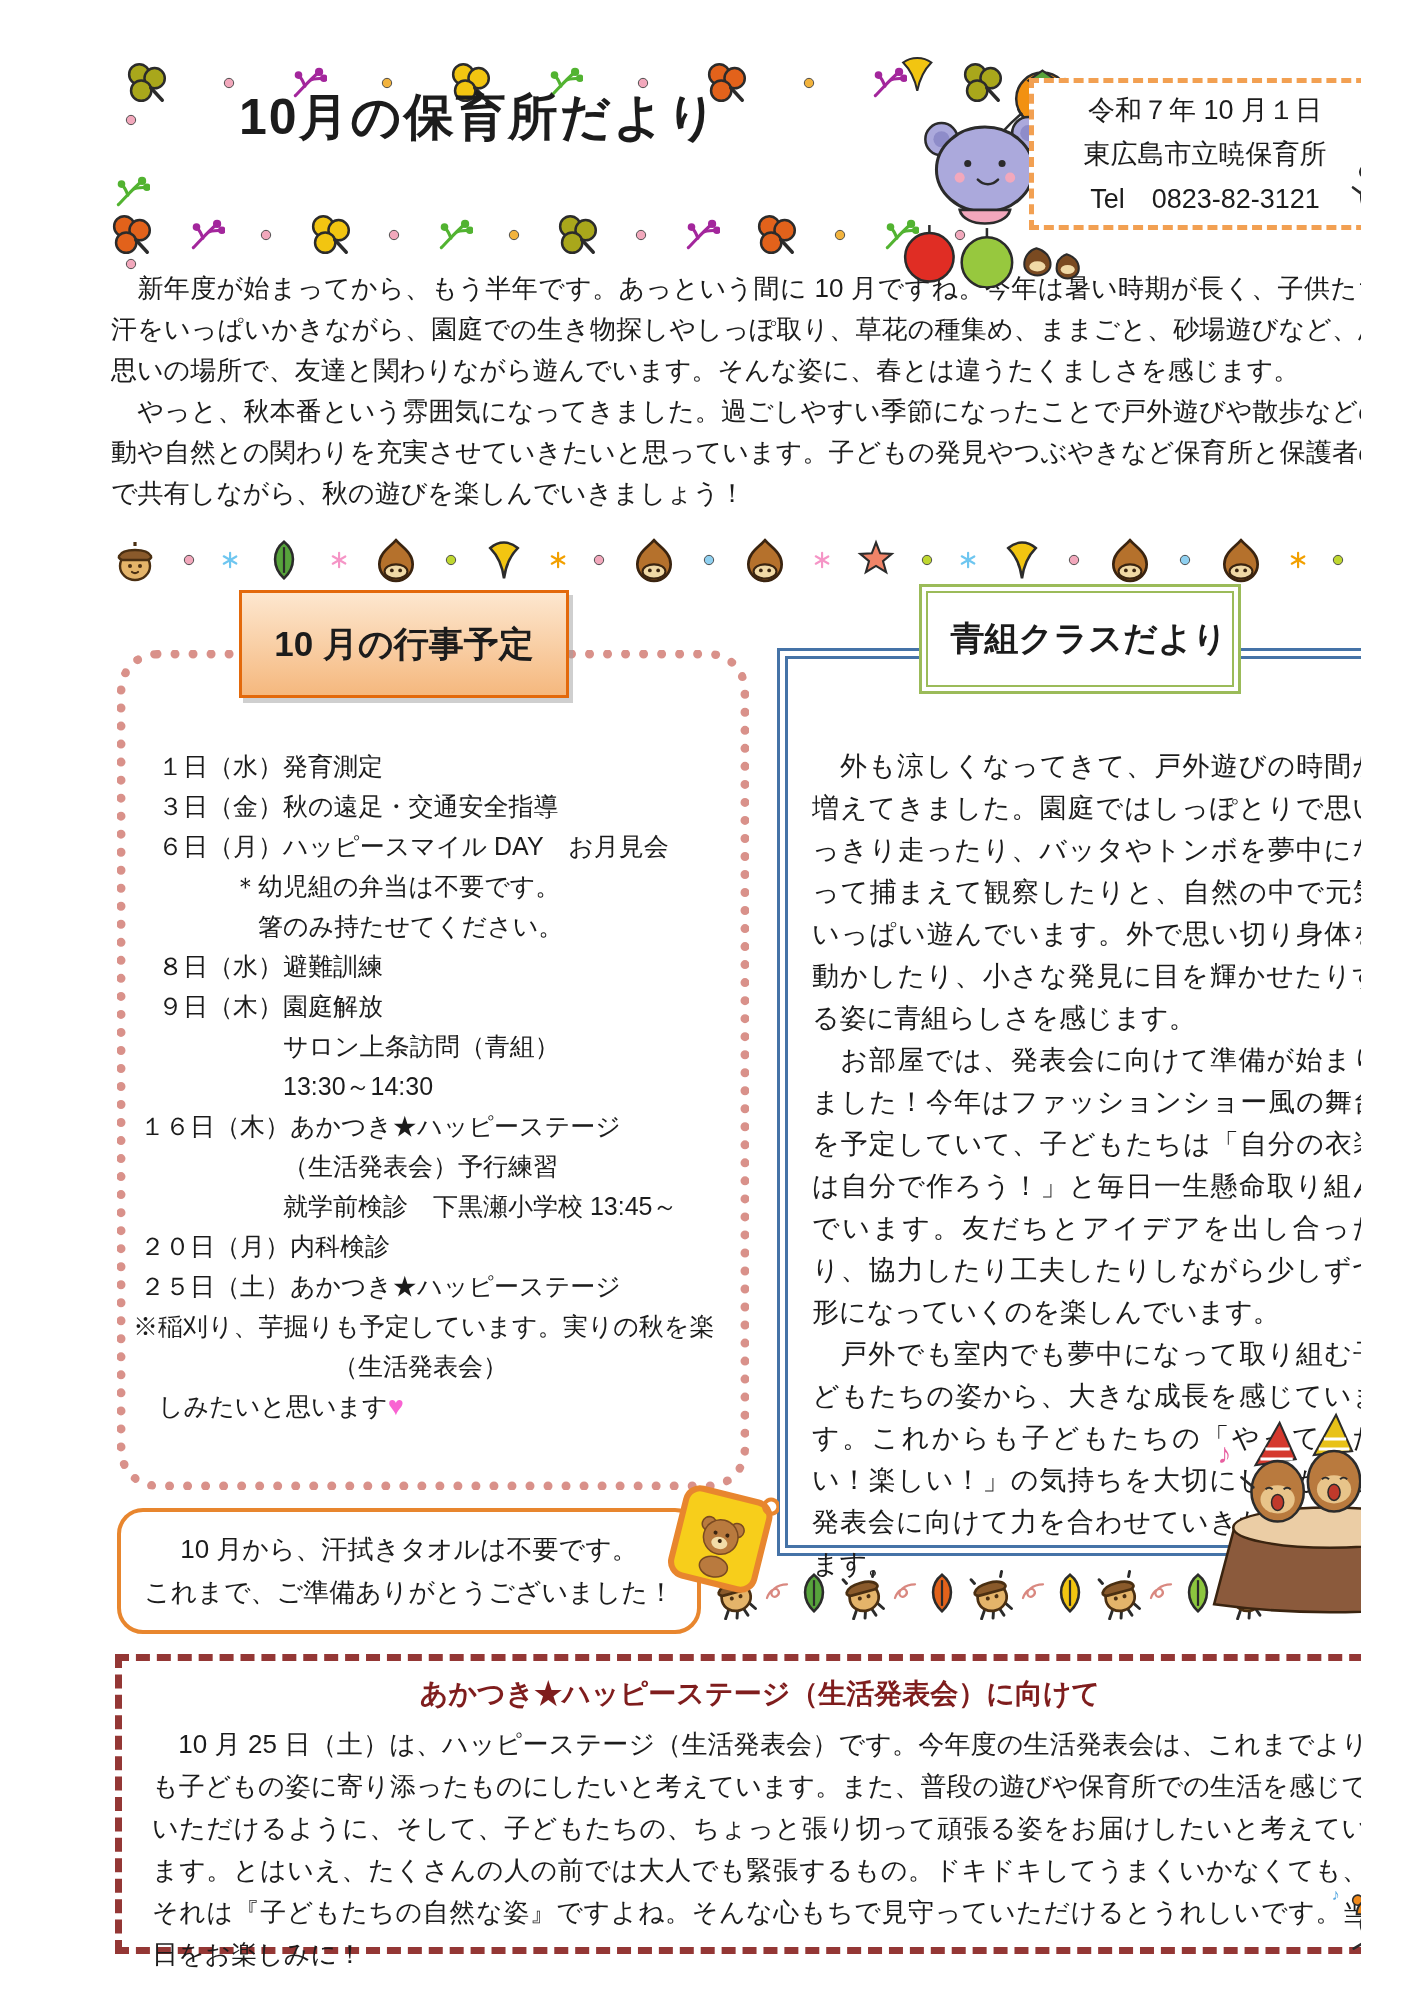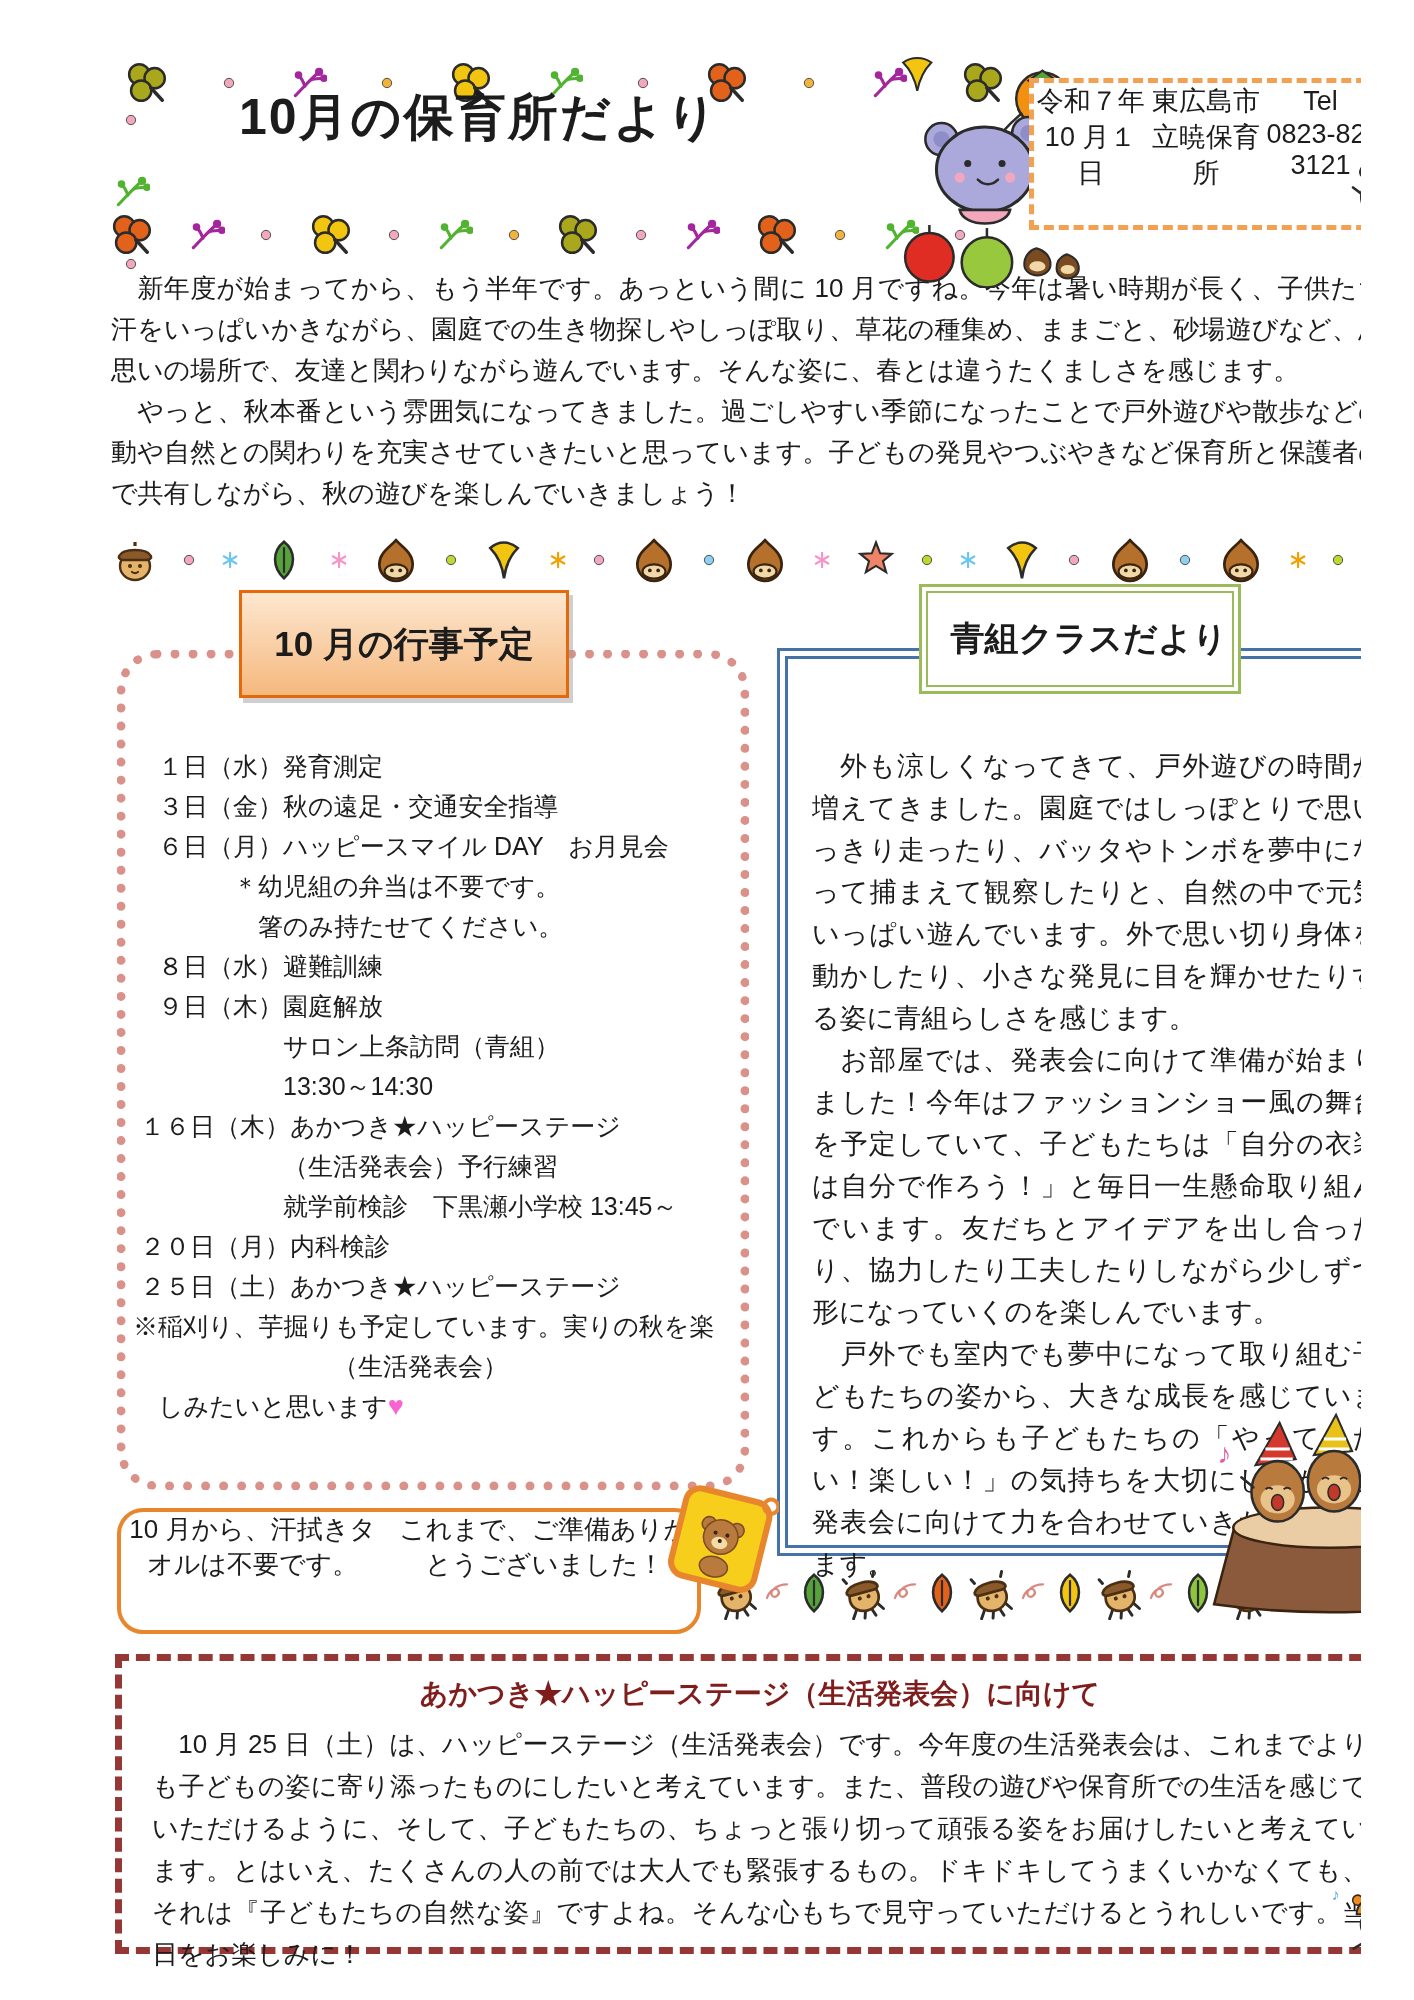--- a/index.html
+++ b/index.html
@@ -20,41 +20,41 @@
   .di-dot{width:16px;height:16px}.di-star6{width:20px;height:20px}
   .di-leaf{width:44px;height:44px}.di-ginkgo{width:44px;height:44px}
   .di-maple{width:42px;height:42px}.di-acorn{width:48px;height:48px}
   .di-chestnut{width:50px;height:50px}.di-bug{width:54px;height:54px}
   .di-swirl{width:30px;height:30px}
 
   .page-title{position:absolute;left:186px;top:84px;margin:0;font-size:50px;font-weight:bold;
               letter-spacing:2px;z-index:3;}
 
   .info-box{position:absolute;left:976px;top:78px;width:352px;height:152px;border:5px dashed #F2A052;
-            text-align:center;font-size:27px;display:flex;flex-direction:row;
+            text-align:center;font-size:27px;display:flex;flex-direction:column;
             justify-content:space-evenly;background:#fff;z-index:3;}
   .mascot{position:absolute;left:836px;top:50px;width:212px;height:238px;z-index:2;}
   .acorn-char{position:absolute;left:1296px;top:140px;width:74px;height:98px;z-index:4;}
 
   .intro{position:absolute;left:58px;top:268px;width:1300px;font-size:26px;line-height:41px;
          text-align:justify;z-index:1;}
   .intro p{margin:0;}
 
   .schedule-box{position:absolute;left:64px;top:650px;width:632px;height:840px;
                 border:9px dotted #D9918A;border-radius:40px;}
   .schedule-badge{position:absolute;left:186px;top:590px;width:330px;height:108px;
                   background:linear-gradient(180deg,#FDE7CF,#F5B87E);border:3px solid #E3690B;
                   box-shadow:4px 5px 0 rgba(160,160,160,.5);display:flex;align-items:center;
                   justify-content:center;font-size:35px;font-weight:bold;z-index:4;}
   .schedule-list{position:absolute;left:80px;top:746px;width:600px;font-size:25px;z-index:3;}
   .s-line{height:40px;line-height:40px;white-space:pre;}
   .heart{color:#F963D2;font-size:27px;}
 
   .towel-note{position:absolute;left:64px;top:1508px;width:584px;height:126px;border:4px solid #E8862E;
-              border-radius:26px;display:flex;justify-content:center;gap:8px;
+              border-radius:26px;display:flex;flex-direction:column;justify-content:center;gap:8px;
               text-align:center;font-size:26px;z-index:3;background:#fff;}
   .towel-icon{position:absolute;left:608px;top:1476px;width:118px;height:128px;z-index:5;}
 
   .class-badge{position:absolute;left:866px;top:584px;width:322px;height:110px;background:#fff;
                border:3px solid #9BBB59;z-index:4;display:flex;align-items:center;justify-content:center;
                font-size:34px;font-weight:bold;padding-left:18px;}
   .class-badge::before{content:"";position:absolute;inset:4px;border:2px solid #9BBB59;}
   .class-box{position:absolute;left:724px;top:648px;width:636px;height:908px;border:3px solid #4573A7;}
   .class-box::before{content:"";position:absolute;inset:5px;border:3px solid #4573A7;pointer-events:none;}
   .class-text{position:absolute;left:32px;right:30px;top:94px;font-size:27px;line-height:42px;

